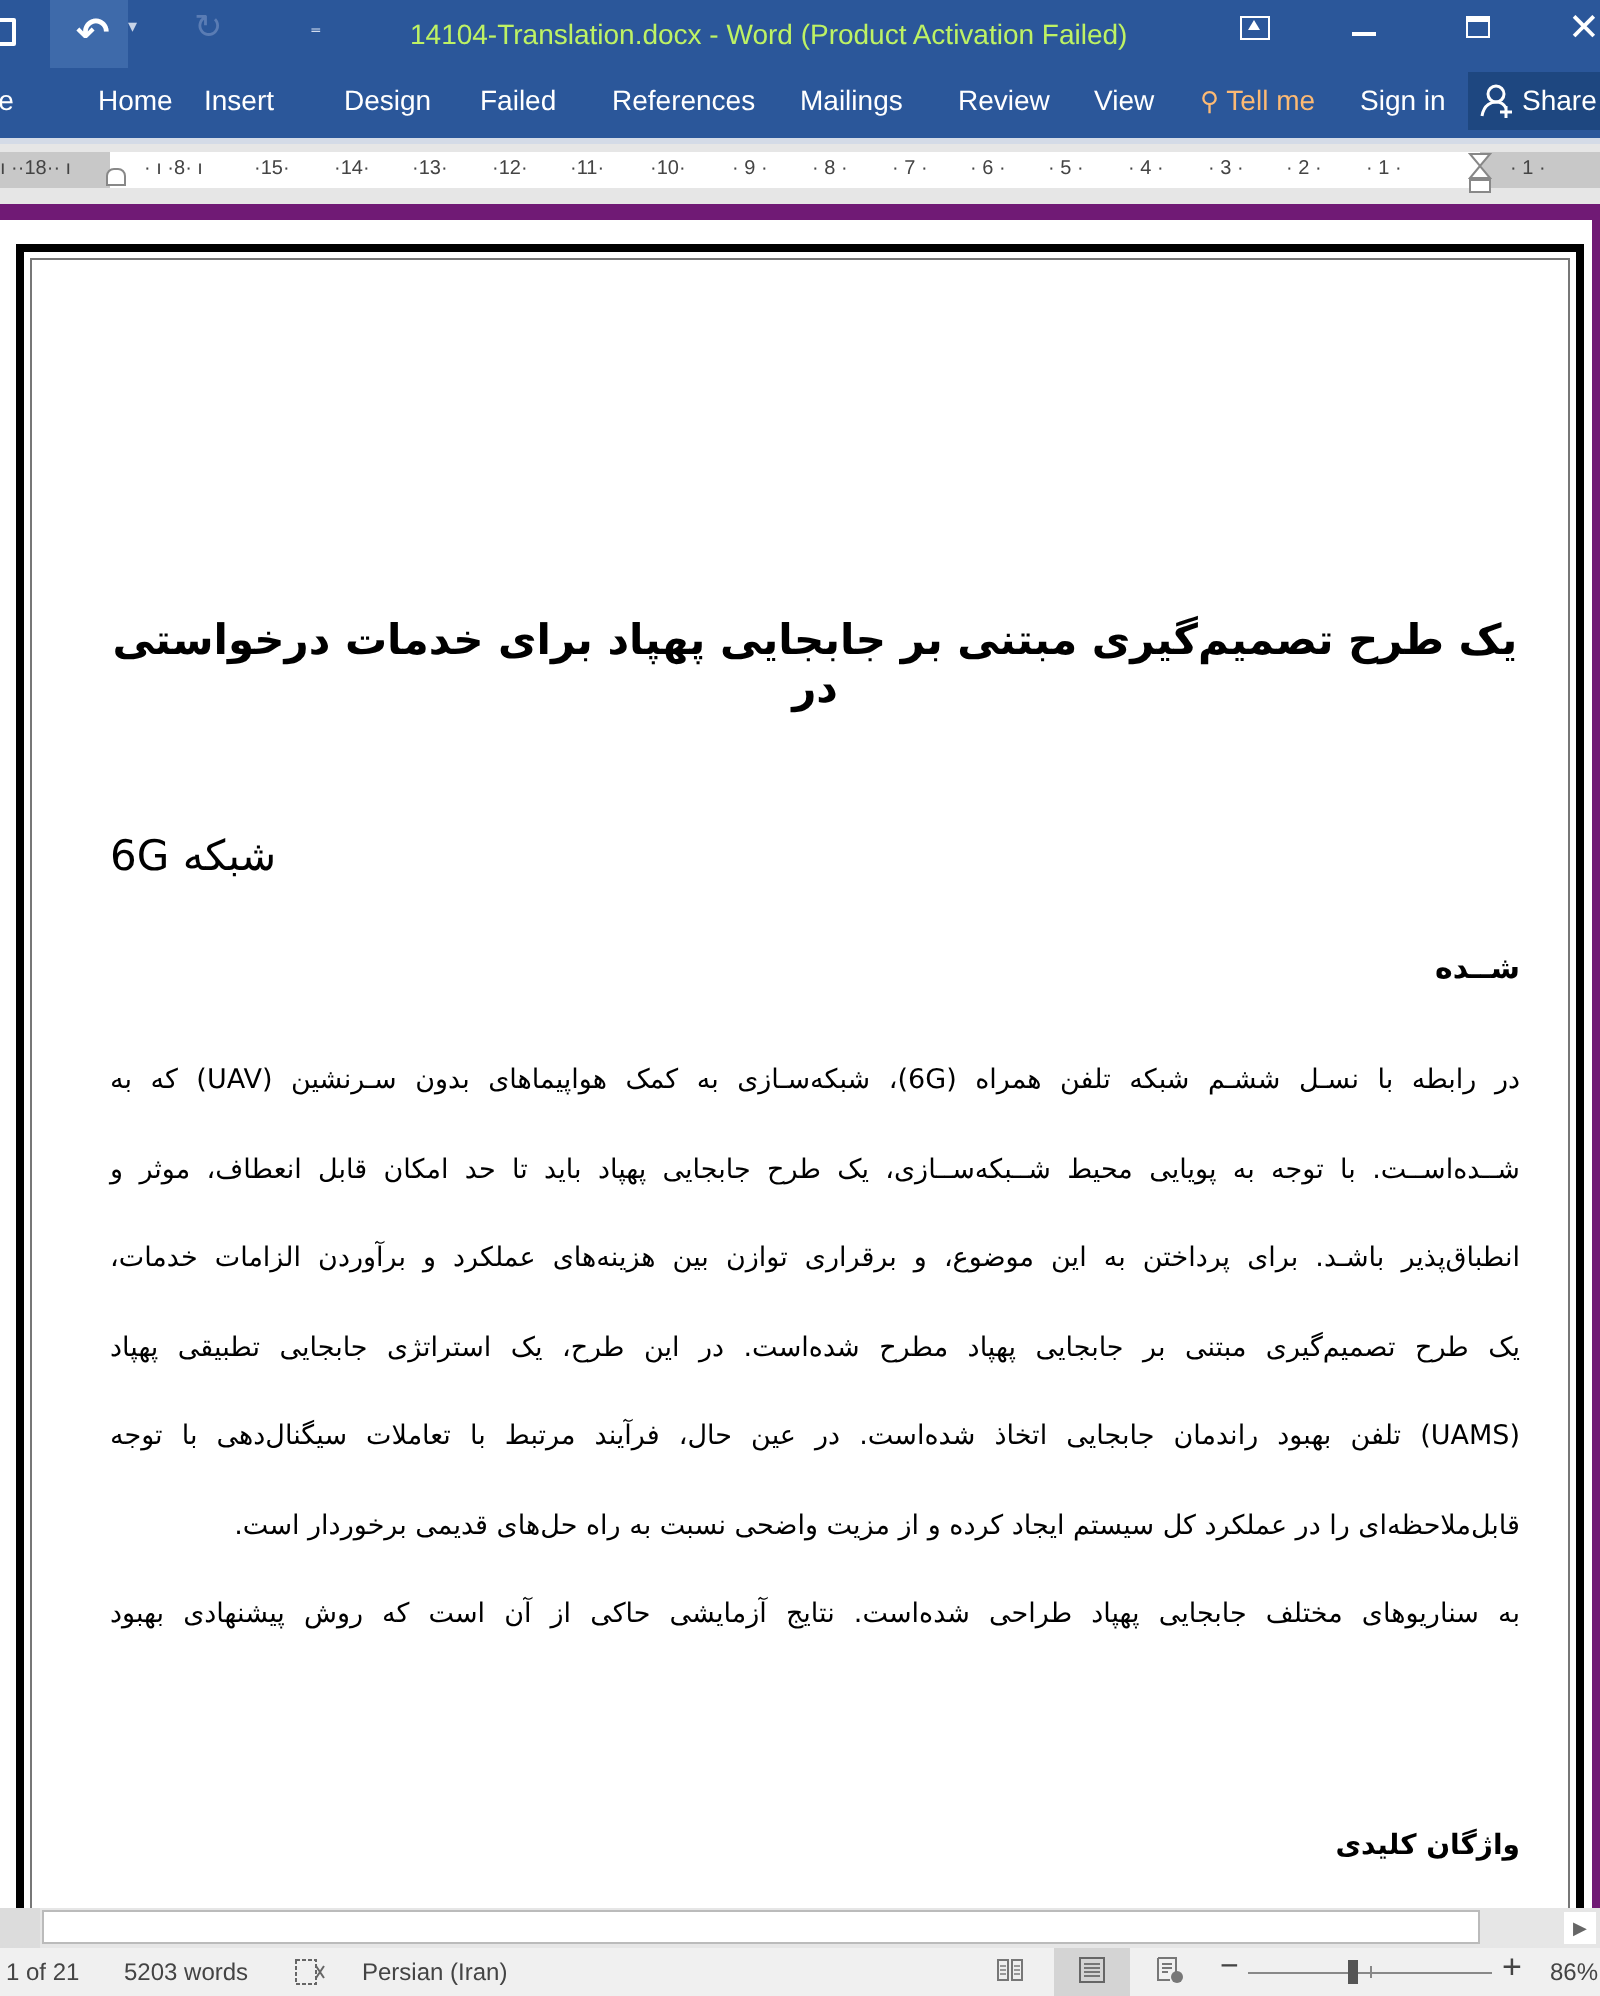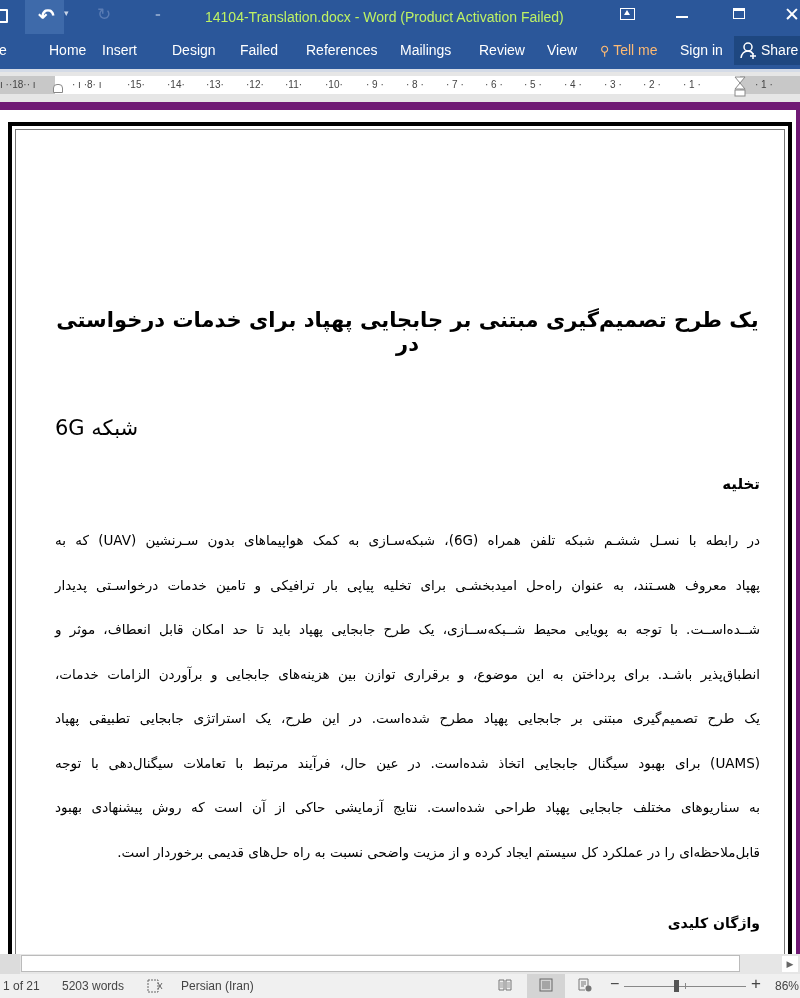--- a/index.html
+++ b/index.html
@@ -132,30 +132,29 @@
   </div>
 </div>
 
 <div class="doc-area">
   <div class="page">
     <div class="border-outer"></div>
     <div class="border-inner"></div>
     <div class="content">
       <div class="title1">یک طرح تصمیم‌گیری مبتنی بر جابجایی پهپاد برای خدمات درخواستی در</div>
       <div class="title2">شبکه 6G</div>
-      <div class="abstract-head">تخلیه</div>
+      <div class="abstract-head">شــده</div>
       <div class="para">
         <span class="ln">در رابطه با نسـل ششـم شبکه تلفن همراه (6G)، شبکه‌سـازی به کمک هواپیماهای بدون سـرنشین (UAV) که به</span>
-        <span class="ln">پهپاد معروف هسـتند، به عنوان راه‌حل امیدبخشـی برای تخلیه پیاپی بار ترافیکی و تامین خدمات درخواسـتی پدیدار</span>
         <span class="ln">شــده‌اســت. با توجه به پویایی محیط شــبکه‌ســازی، یک طرح جابجایی پهپاد باید تا حد امکان قابل انعطاف، موثر و</span>
-        <span class="ln">انطباق‌پذیر باشـد. برای پرداختن به این موضوع، و برقراری توازن بین هزینه‌های جابجایی و برآوردن الزامات خدمات،</span>
+        <span class="ln">انطباق‌پذیر باشـد. برای پرداختن به این موضوع، و برقراری توازن بین هزینه‌های عملکرد و برآوردن الزامات خدمات،</span>
         <span class="ln">یک طرح تصمیم‌گیری مبتنی بر جابجایی پهپاد مطرح شده‌است. در این طرح، یک استراتژی جابجایی تطبیقی پهپاد</span>
-        <span class="ln">(UAMS) برای بهبود سیگنال جابجایی اتخاذ شده‌است. در عین حال، فرآیند مرتبط با تعاملات سیگنال‌دهی با توجه</span>
+        <span class="ln">(UAMS) تلفن بهبود راندمان جابجایی اتخاذ شده‌است. در عین حال، فرآیند مرتبط با تعاملات سیگنال‌دهی با توجه</span>
+        <span class="ln last">قابل‌ملاحظه‌ای را در عملکرد کل سیستم ایجاد کرده و از مزیت واضحی نسبت به راه حل‌های قدیمی برخوردار است.</span>
         <span class="ln">به سناریوهای مختلف جابجایی پهپاد طراحی شده‌است. نتایج آزمایشی حاکی از آن است که روش پیشنهادی بهبود</span>
-        <span class="ln last">قابل‌ملاحظه‌ای را در عملکرد کل سیستم ایجاد کرده و از مزیت واضحی نسبت به راه حل‌های قدیمی برخوردار است.</span>
       </div>
       <div class="kw-head">واژگان کلیدی</div>
     </div>
   </div>
 </div>
 
 <div class="hscroll">
   <div class="track-l"></div>
   <div class="thumb"></div>
   <div class="arrow-r">▶</div>

